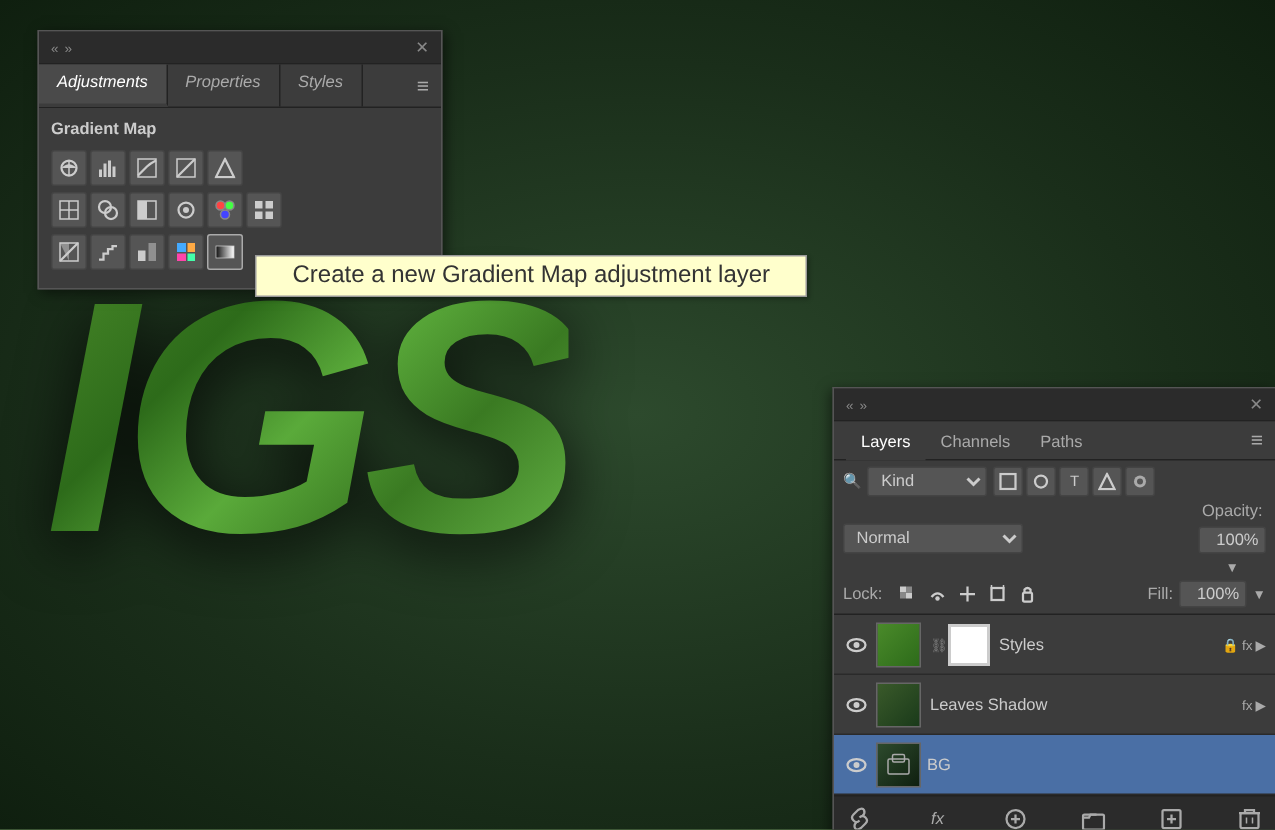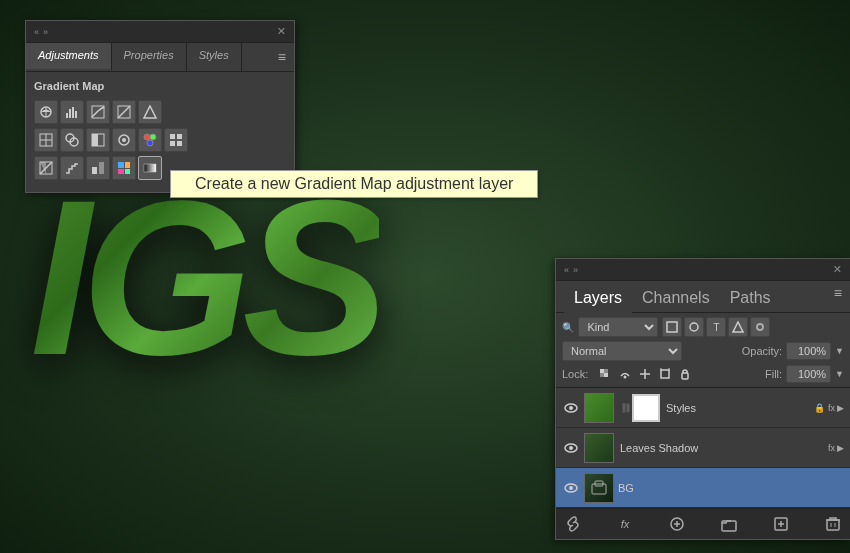--- a/index.html
+++ b/index.html
@@ -166,21 +166,21 @@
       display: flex;
       background: #3c3c3c;
       padding: 4px 8px 0;
       gap: 0;
       border-bottom: 1px solid #222;
     }
 
     .layers-tab {
       padding: 4px 10px;
       cursor: pointer;
-      font-size: 16px;
+      font-size: 11px;
       color: #aaa;
     }
 
     .layers-tab.active {
       color: #fff;
       border-bottom: 2px solid #3c3c3c;
       margin-bottom: -1px;
     }
 
     .layers-controls {
@@ -239,20 +239,21 @@
       font-size: 11px;
       width: 120px;
       border-radius: 2px;
     }
 
     .opacity-control {
       display: flex;
       align-items: center;
       gap: 4px;
       margin-left: auto;
+      flex-direction: column;
     }
 
     .opacity-label {
       font-size: 11px;
       color: #aaa;
     }
 
     .opacity-input {
       background: #555;
       border: 1px solid #444;

